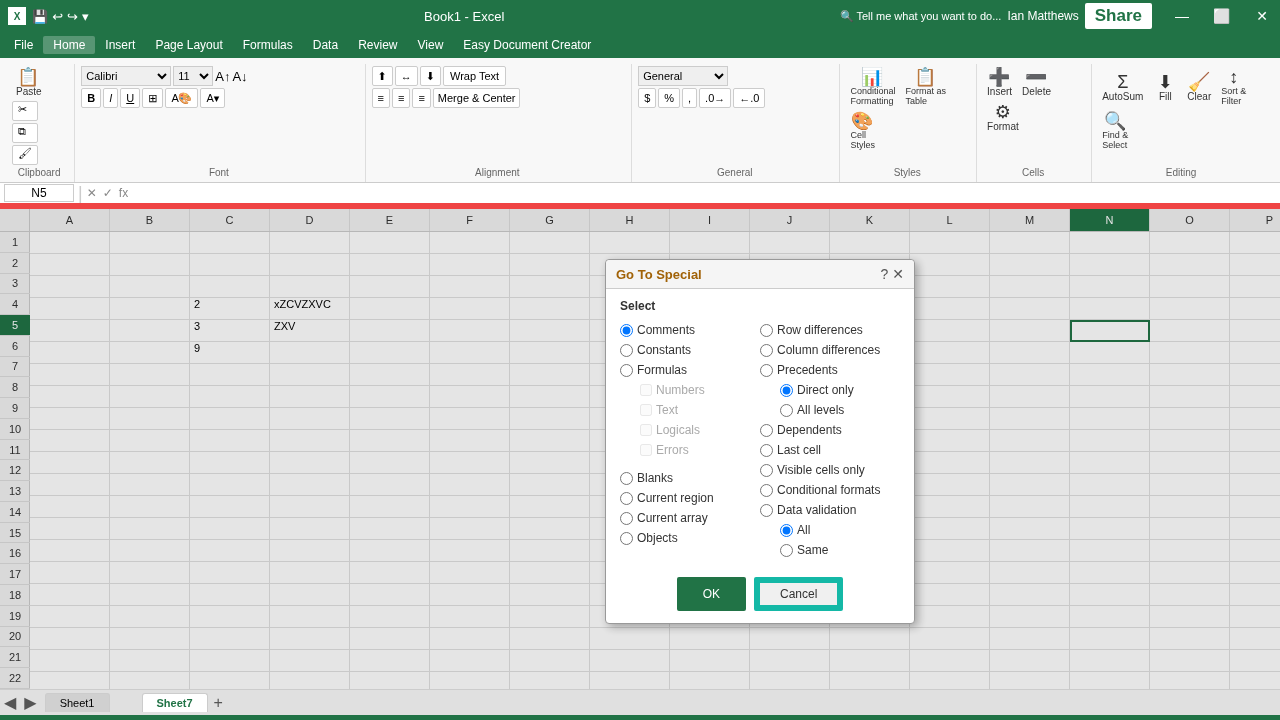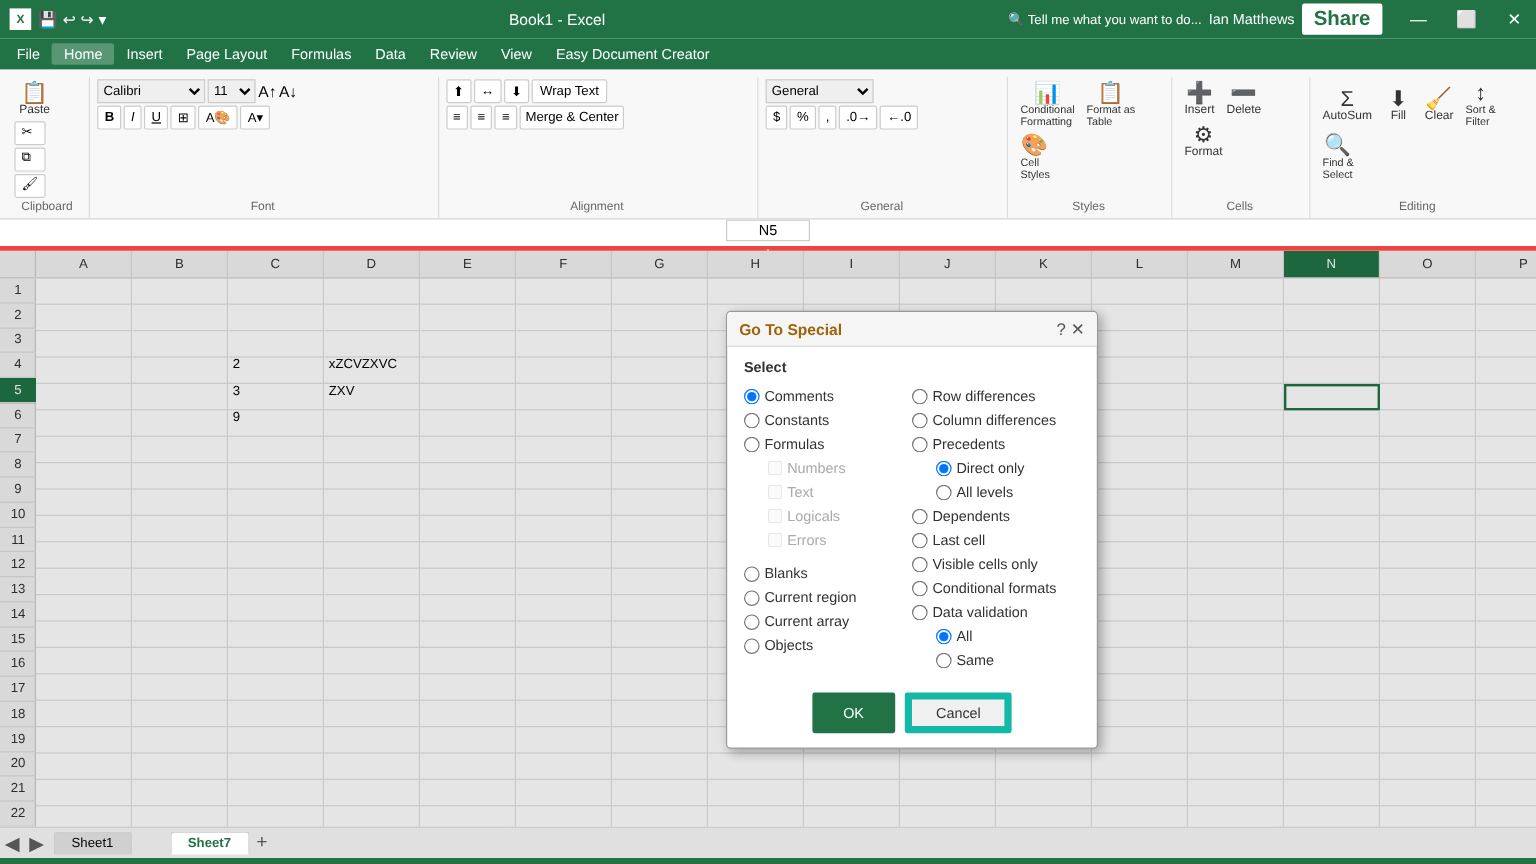--- a/index.html
+++ b/index.html
@@ -89,27 +89,26 @@
       font-size: 10px;
       min-width: 32px;
       color: #333;
     }
     .ribbon-btn .icon { font-size: 18px; line-height: 1; }
     .ribbon-btn .btn-label { font-size: 10px; }
 
     
     #formula-bar {
       background: #fff;
-      border-bottom: 4px solid #ef4444;
+      border-bottom: 6px solid #ef4444;
       display: flex;
       align-items: center;
       height: 26px;
       padding: 0 4px;
       gap: 4px;
-      flex-direction: column;
     }
     #name-box {
       width: 70px;
       border: 1px solid #ccc;
       padding: 1px 4px;
       font-size: 12px;
       text-align: center;
     }
     #formula-icons { display: flex; gap: 6px; color: #555; }
     #formula-input {

